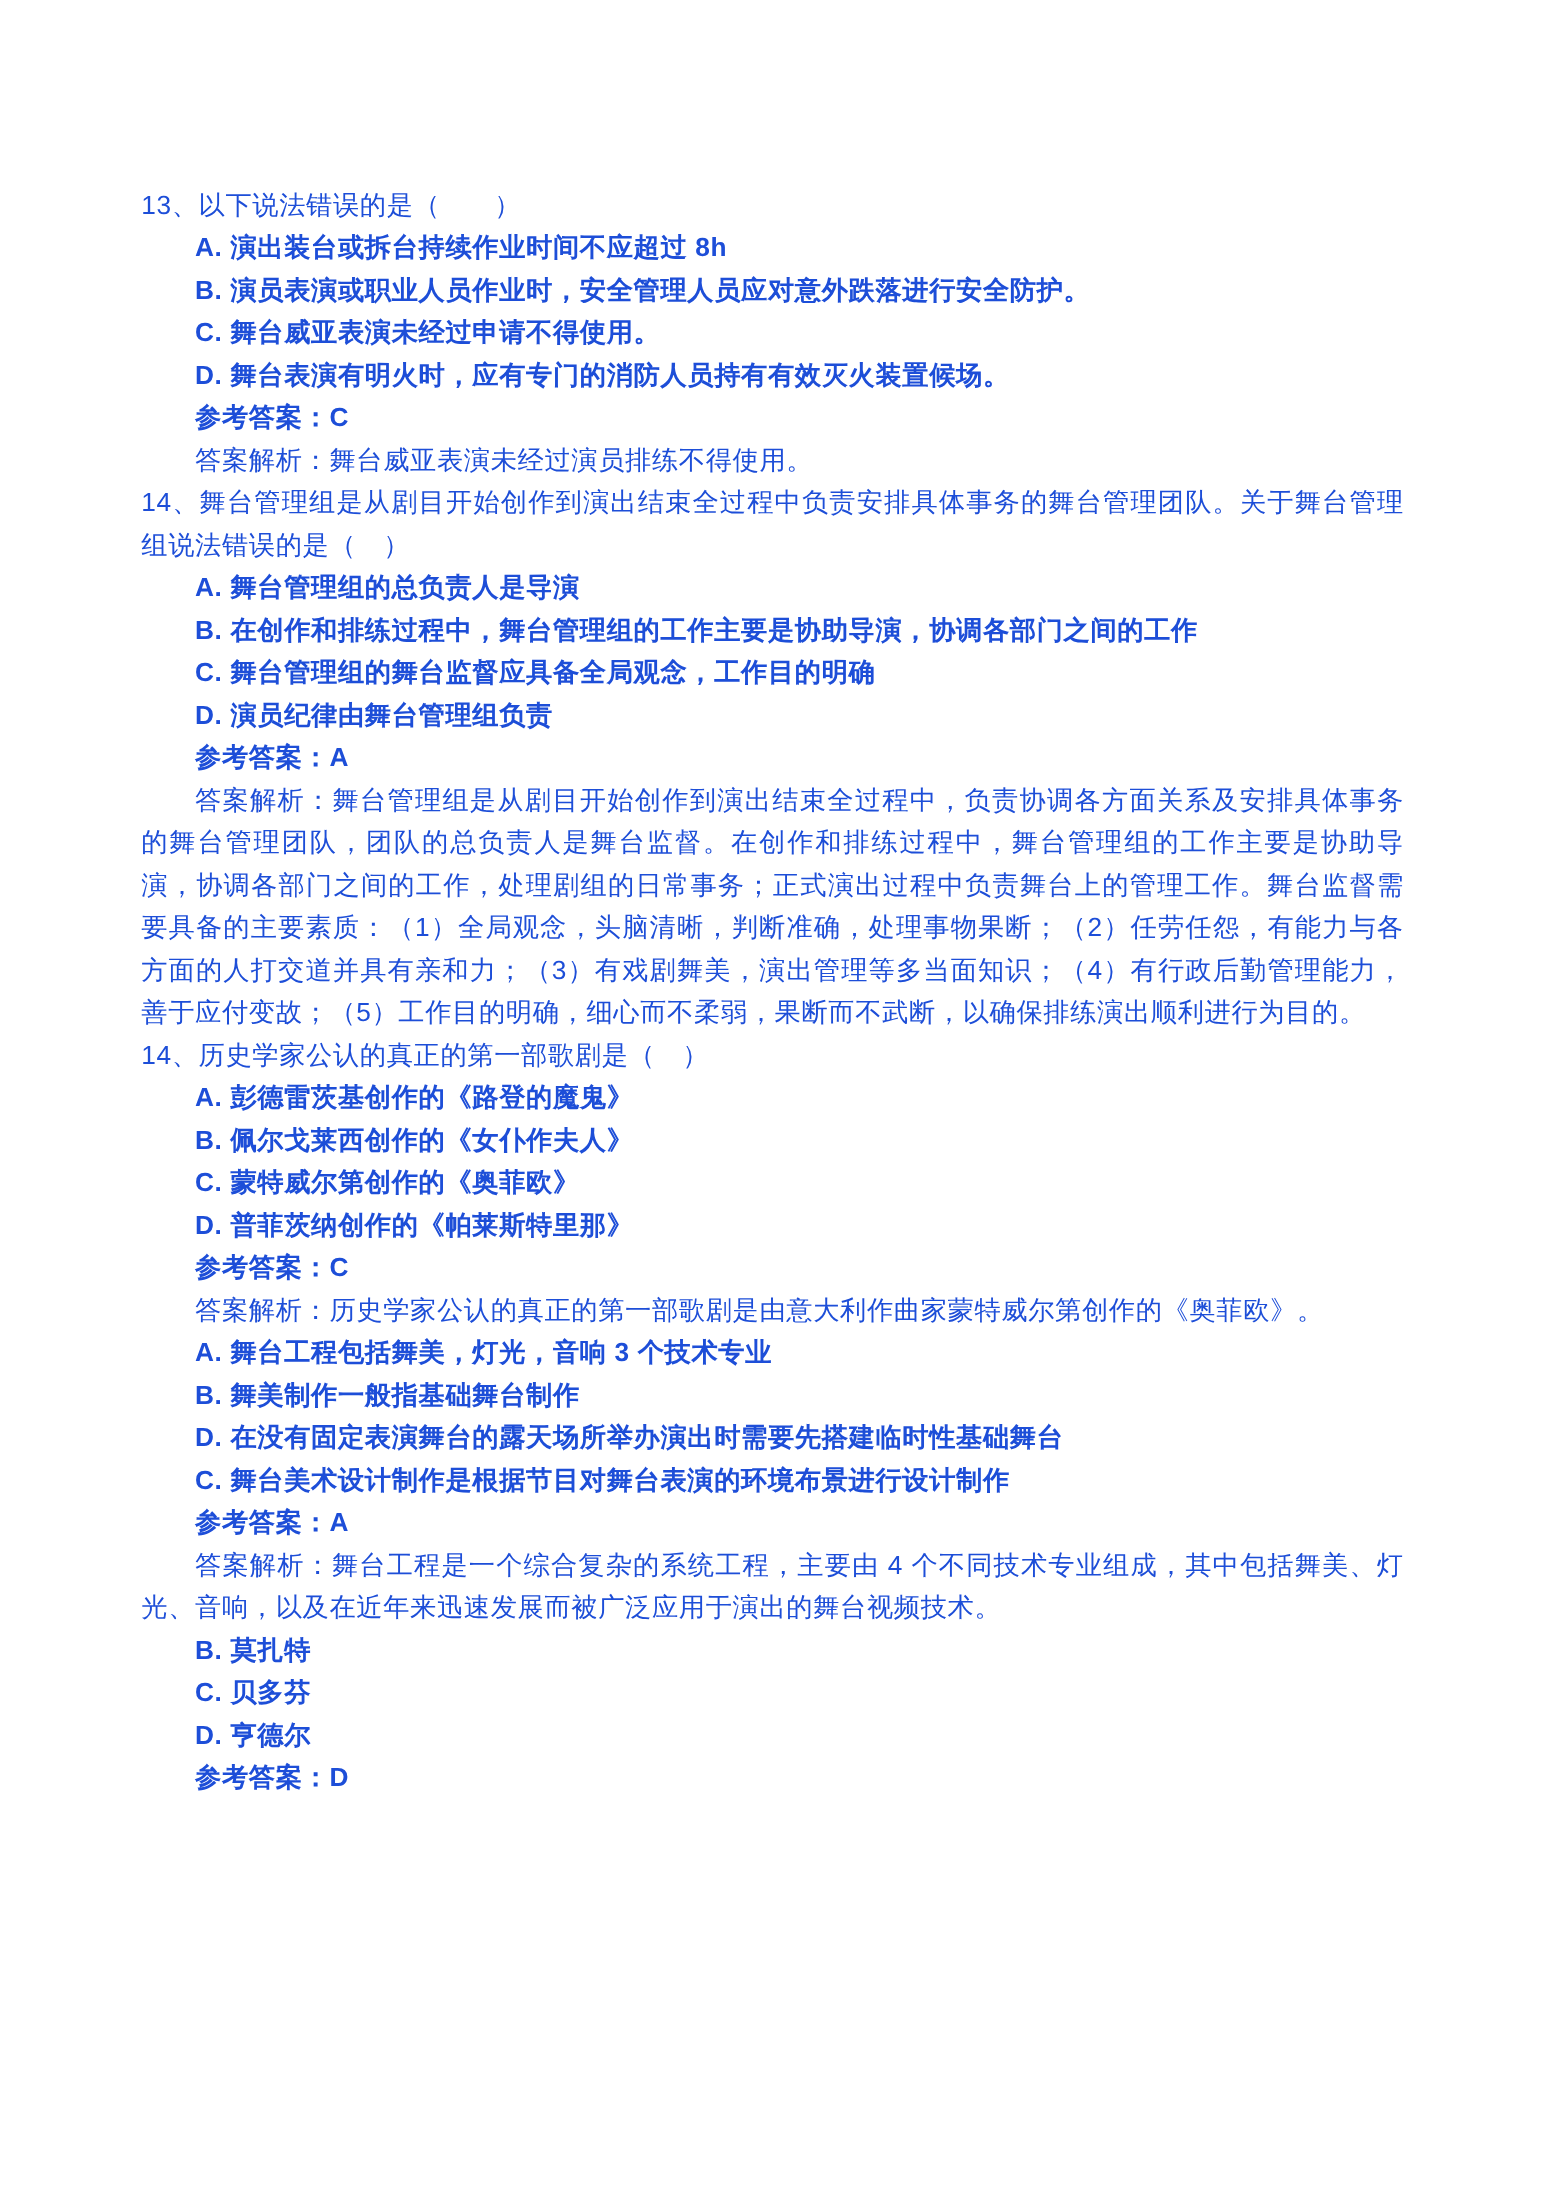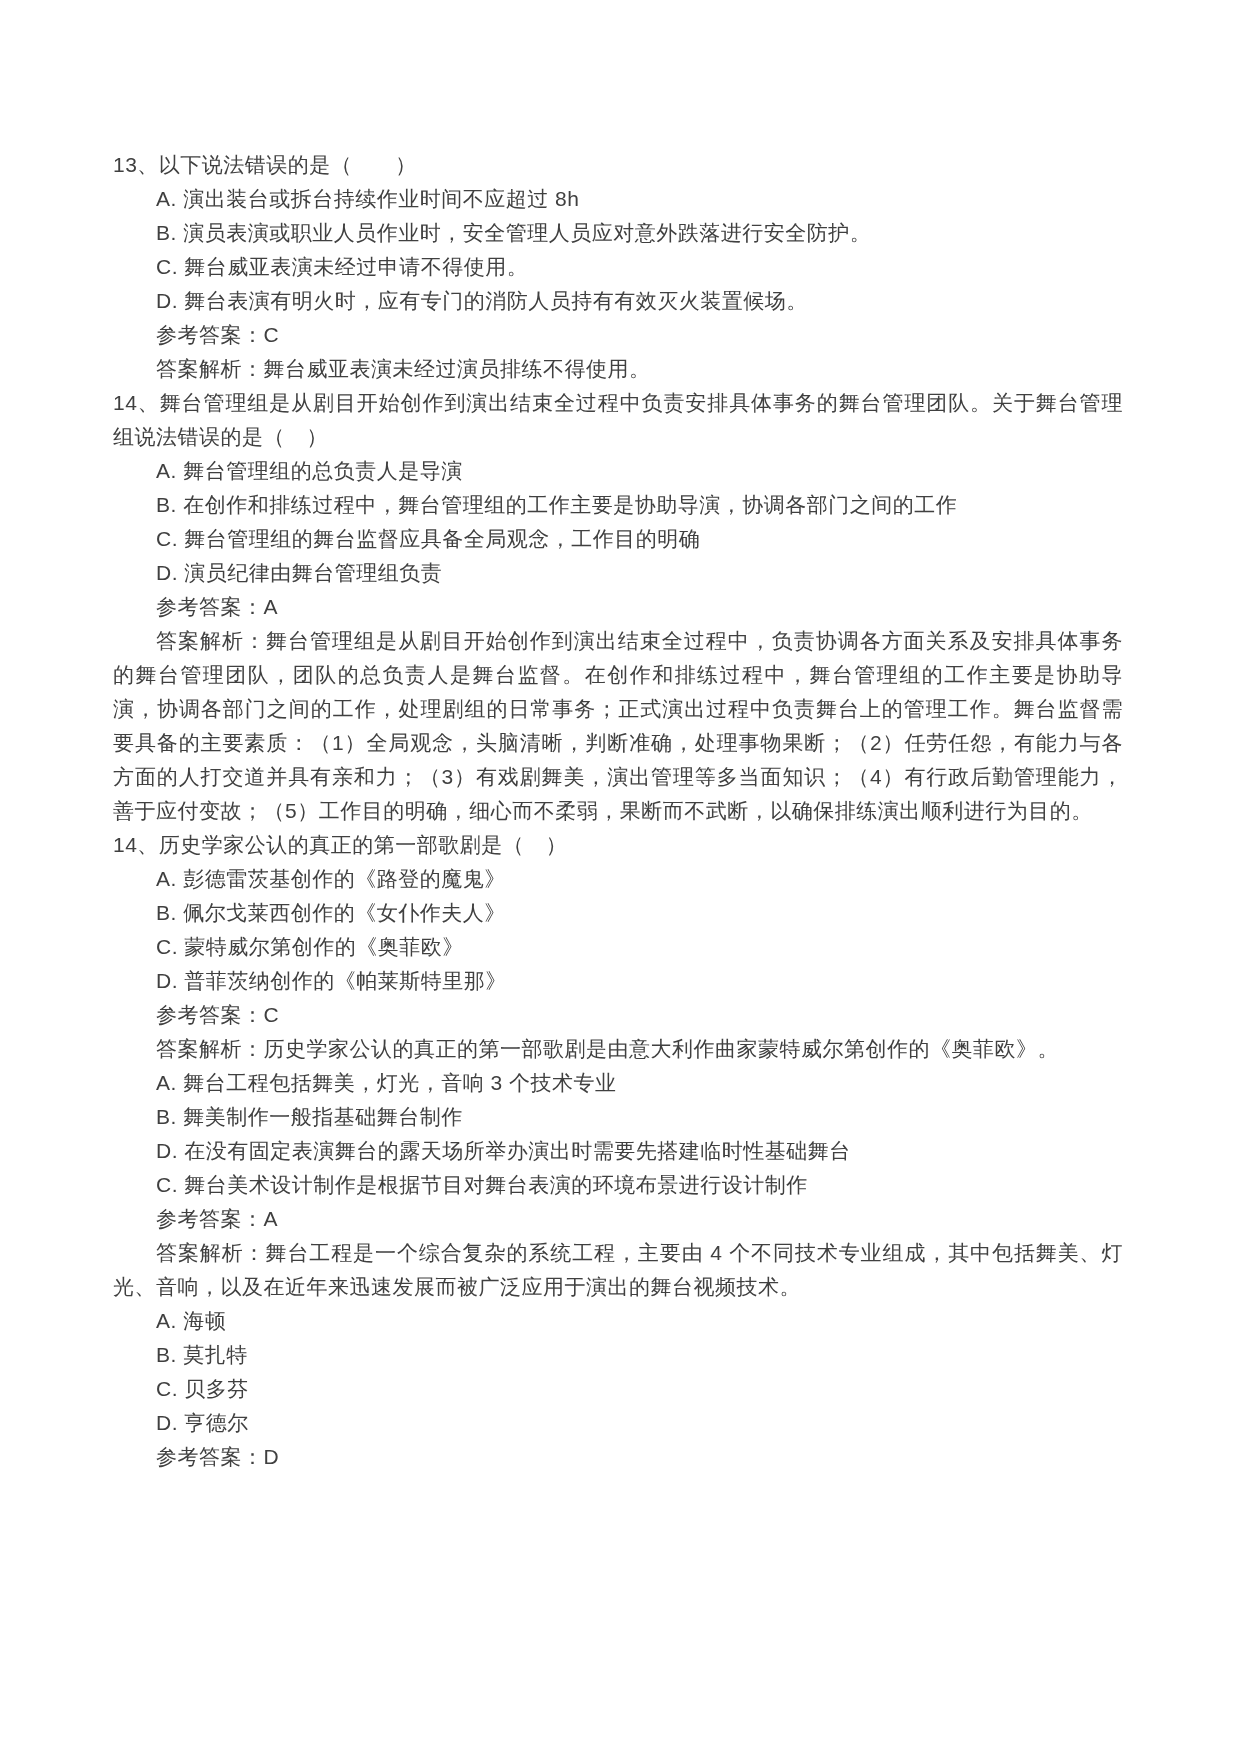--- a/index.html
+++ b/index.html
@@ -13,29 +13,29 @@
     width: 1240px;
     height: 1753px;
     background: #ffffff;
     overflow: hidden;
   }
   .content {
     position: absolute;
     left: 113px;
     top: 148px;
     width: 1010px;
-    color: #404040;
+    color: #1d4ed8;
     font-size: 21px;
     line-height: 34px;
     text-align: justify;
     letter-spacing: 0.5px;
   }
   .content p { margin: 0; }
   .q-title { text-indent: 0; }
-  .opt, .ans { padding-left: 43px; }
+  .opt, .ans { padding-left: 43px; font-weight: bold; }
   .analysis { text-indent: 43px; }
 </style>
 </head>
 <body>
 
 <div class="page">
   <div class="content">
 
     <section>
       <p class="q-title"><span>13、</span><span>以下说法错误的是（　　）</span></p>
@@ -70,21 +70,20 @@
     <section>
       <p class="opt">A. 舞台工程包括舞美，灯光，音响 3 个技术专业</p>
       <p class="opt">B. 舞美制作一般指基础舞台制作</p>
       <p class="opt">D. 在没有固定表演舞台的露天场所举办演出时需要先搭建临时性基础舞台</p>
       <p class="opt">C. 舞台美术设计制作是根据节目对舞台表演的环境布景进行设计制作</p>
       <p class="ans"><span>参考答案：</span><span>A</span></p>
       <p class="analysis"><span>答案解析：</span><span>舞台工程是一个综合复杂的系统工程，主要由 4 个不同技术专业组成，其中包括舞美、灯光、音响，以及在近年来迅速发展而被广泛应用于演出的舞台视频技术。</span></p>
     </section>
 
     <section>
-      <p class="opt">A. 海顿</p>
       <p class="opt">B. 莫扎特</p>
       <p class="opt">C. 贝多芬</p>
       <p class="opt">D. 亨德尔</p>
       <p class="ans"><span>参考答案：</span><span>D</span></p>
     </section>
 
   </div>
 </div>
 
 </body></html>

